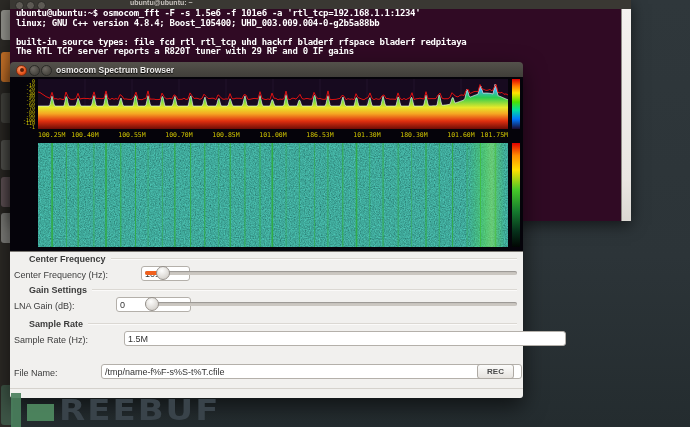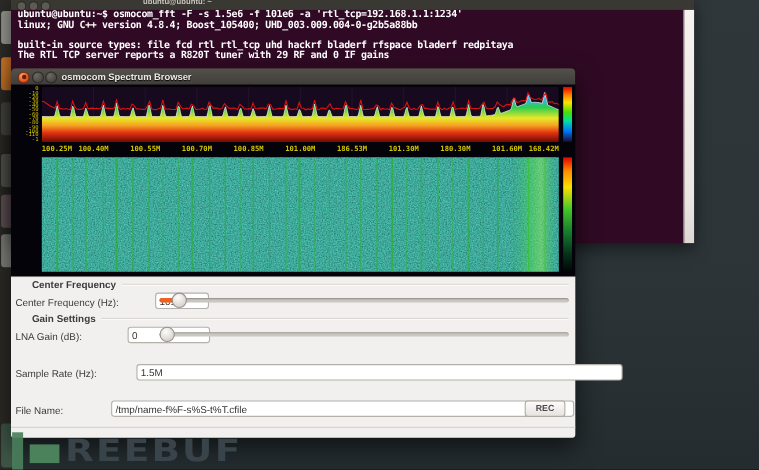--- a/index.html
+++ b/index.html
@@ -34,21 +34,21 @@
   .spec-title{position:absolute;left:46px;top:3px;font-size:8.5px;font-weight:bold;color:#eeeceb;text-shadow:0 1px 1px #000;}
   .spec-plot{position:absolute;top:15px;left:0;right:0;height:174px;background:#05030a;}
   .fft-ylabels{position:absolute;left:0;top:2px;width:26px;height:50px;}
   .fft-ylabels span{position:absolute;right:1px;width:25px;text-align:right;
     font-family:"DejaVu Sans Mono",monospace;font-size:5px;color:#cfc400;line-height:5px;}
   .fft-wrap{position:absolute;left:28px;top:2px;width:470px;height:50px;}
   .fft-colorbar{position:absolute;left:502px;top:2px;width:8px;height:50px;
     background:linear-gradient(180deg,#e00000 0%,#ff7a00 14%,#ffe400 28%,#4adf00 46%,#00e0a0 62%,#0077ff 80%,#1a0b30 100%);}
   .xlabels{position:absolute;left:28px;top:54px;width:470px;height:10px;}
   .xlabels span{position:absolute;top:0;font-family:"DejaVu Sans Mono",monospace;
-    font-size:6.5px;font-weight:bold;color:#d2c600;white-space:nowrap;}
+    font-size:6.5px;font-weight:normal;color:#d2c600;white-space:nowrap;}
   .wf-wrap{position:absolute;left:28px;top:66px;width:470px;height:104px;}
   .wf-colorbar{position:absolute;left:502px;top:66px;width:8px;height:104px;
     background:linear-gradient(180deg,#e00000 0%,#ff8c00 12%,#ffe000 26%,#46c828 45%,#157a2e 66%,#06301a 85%,#010603 100%);}
   
   .spec-panel{position:absolute;top:189px;left:0;right:0;bottom:0;background:#f1f0ee;
     border-radius:0 0 3px 3px;border-top:1px solid #7a7772;}
   .grp-head{position:absolute;left:19px;right:6px;height:10px;display:flex;align-items:center;justify-content:flex-end;}
   .grp-head .ttl{font-size:9px;font-weight:bold;color:#3c3c3c;white-space:nowrap;padding-right:5px;}
   .grp-head .ln{flex:1;height:0;border-top:1px solid #dbd8d3;border-bottom:1px solid #fbfaf9;}
   .row-label{position:absolute;font-size:9px;color:#3c3c3c;white-space:nowrap;}
@@ -166,21 +166,21 @@
           <span style="left: 0px;">100.25M</span>
           <span style="left: 10%; transform: translateX(-50%);">100.40M</span>
           <span style="left: 20%; transform: translateX(-50%);">100.55M</span>
           <span style="left: 30%; transform: translateX(-50%);">100.70M</span>
           <span style="left: 40%; transform: translateX(-50%);">100.85M</span>
           <span style="left: 50%; transform: translateX(-50%);">101.00M</span>
           <span style="left: 60%; transform: translateX(-50%);">186.53M</span>
           <span style="left: 70%; transform: translateX(-50%);">101.30M</span>
           <span style="left: 80%; transform: translateX(-50%);">180.30M</span>
           <span style="left: 90%; transform: translateX(-50%);">101.60M</span>
-          <span style="right: 0px;">168.42M</span>
+          <span style="right: 0px;">101.75M</span>
         </div>
       <div class="wf-wrap">
         <svg id="wf-svg" width="470" height="104" viewBox="0 0 470 104">
             <defs>
               <filter id="nz" x="0" y="0" width="100%" height="100%">
                 <feTurbulence type="fractalNoise" baseFrequency="0.8 0.9" numOctaves="2" seed="3"></feTurbulence>
                 <feColorMatrix type="matrix" values="0.08 0 0 0 0.01  0.55 0 0 0 0.12  0.45 0 0 0 0.10  0 0 0 0 1"></feColorMatrix>
               </filter>
               <linearGradient id="blobgrad" x1="0" y1="0" x2="1" y2="0">
                 <stop offset="0%" stop-color="rgba(60,200,70,0)"></stop>
@@ -248,20 +248,24 @@
         <span class="ttl">Gain Settings</span>
           <span class="ln"></span>
       </div>
       <div class="row-label" style="left:4px;top:49px">LNA Gain (dB):</div>
       <input class="tinput" style="left: 62px; top: 45px; width: 66px;" value="0">
       <div class="slider" style="left:135px;top:45px;width:372px">
         <div class="track"></div>
           <div class="handle" style="left:0px"></div>
       </div>
 
+      <div class="grp-head" style="top:67px">
+        <span class="ttl">Sample Rate</span>
+          <span class="ln"></span>
+      </div>
       <div class="row-label" style="left:4px;top:83px">Sample Rate (Hz):</div>
       <input class="tinput" style="left: 70px; top: 79px; width: 433px;" value="1.5M">
 
       <div class="row-label" style="left:4px;top:116px">File Name:</div>
       <input class="tinput" style="left: 47px; top: 112px; width: 412px;" value="/tmp/name-f%F-s%S-t%T.cfile">
       <div class="rec-btn" style="left:467px;top:112px">REC</div>
       <div class="panel-sep"></div>
     </div>
   </div>
 

